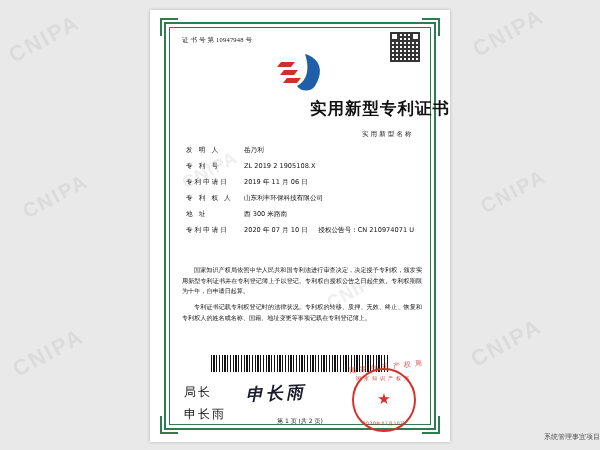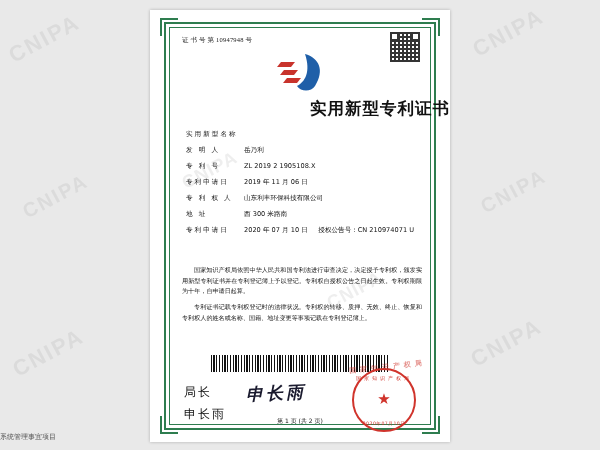--- a/index.html
+++ b/index.html
@@ -67,21 +67,21 @@
   .title{
     position:absolute;left:0;right:0;top:88px;text-align:right;
     font-family:"DejaVu Sans",sans-serif;
     font-size:16.5px;font-weight:bold;color:#111;letter-spacing:1px;
   }
   .fields{
     position:absolute;left:36px;top:120px;right:30px;
     font-size:6.6px;color:#111;line-height:1.45;
     font-family:"DejaVu Sans",sans-serif;
   }
-  .frow{display:flex;margin-bottom:6.5px;}
+  .frow{display:flex;margin-bottom:6.5px;justify-content:flex-end;}
   .flabel{width:58px;flex:none;letter-spacing:2px;}
   .fval{flex:1;}
   .fval .l2{display:block;}
   .legal{
     position:absolute;left:32px;right:28px;top:255px;
     font-size:6.1px;color:#111;line-height:1.75;text-align:justify;
     font-family:"DejaVu Sans",sans-serif;
   }
   .legal p{margin:0 0 5px 0;text-indent:12px;}
   .barcode{
@@ -123,21 +123,21 @@
     position:absolute;right:24px;top:352px;
     font-family:"DejaVu Sans",sans-serif;
     font-size:7px;color:rgba(208,52,44,.55);font-weight:bold;
     letter-spacing:4px;transform:rotate(-6deg);
   }
   .pagenum{
     position:absolute;left:0;right:0;bottom:16px;text-align:center;
     font-size:6px;color:#111;font-family:"DejaVu Sans",sans-serif;
   }
   .footer{
-    position:absolute;left:0;right:0;top:432px;text-align:left;
+    position:absolute;left:0;right:0;top:432px;text-align:right;
     font-size:7px;color:#555;font-family:"DejaVu Sans",sans-serif;
   }
 </style>
 </head>
 <body>
 
 <div class="bgwm" style="left:6px;top:26px;font-size:22px;">CNIPA</div>
 <div class="bgwm" style="left:470px;top:20px;font-size:22px;">CNIPA</div>
 <div class="bgwm" style="left:10px;top:340px;font-size:22px;">CNIPA</div>
 <div class="bgwm" style="left:468px;top:330px;font-size:22px;">CNIPA</div>

